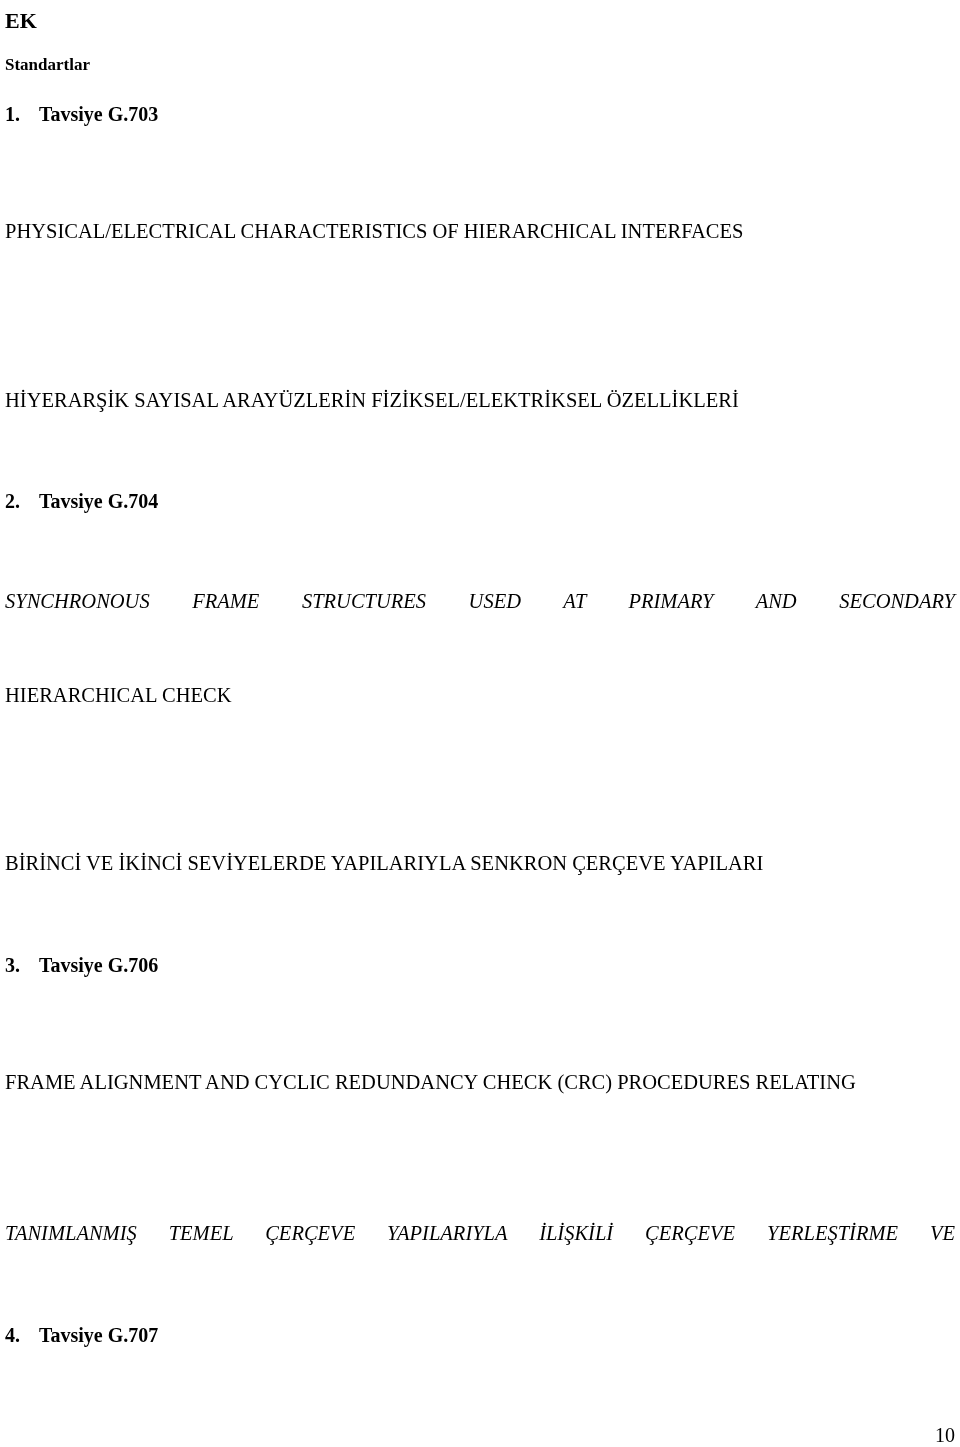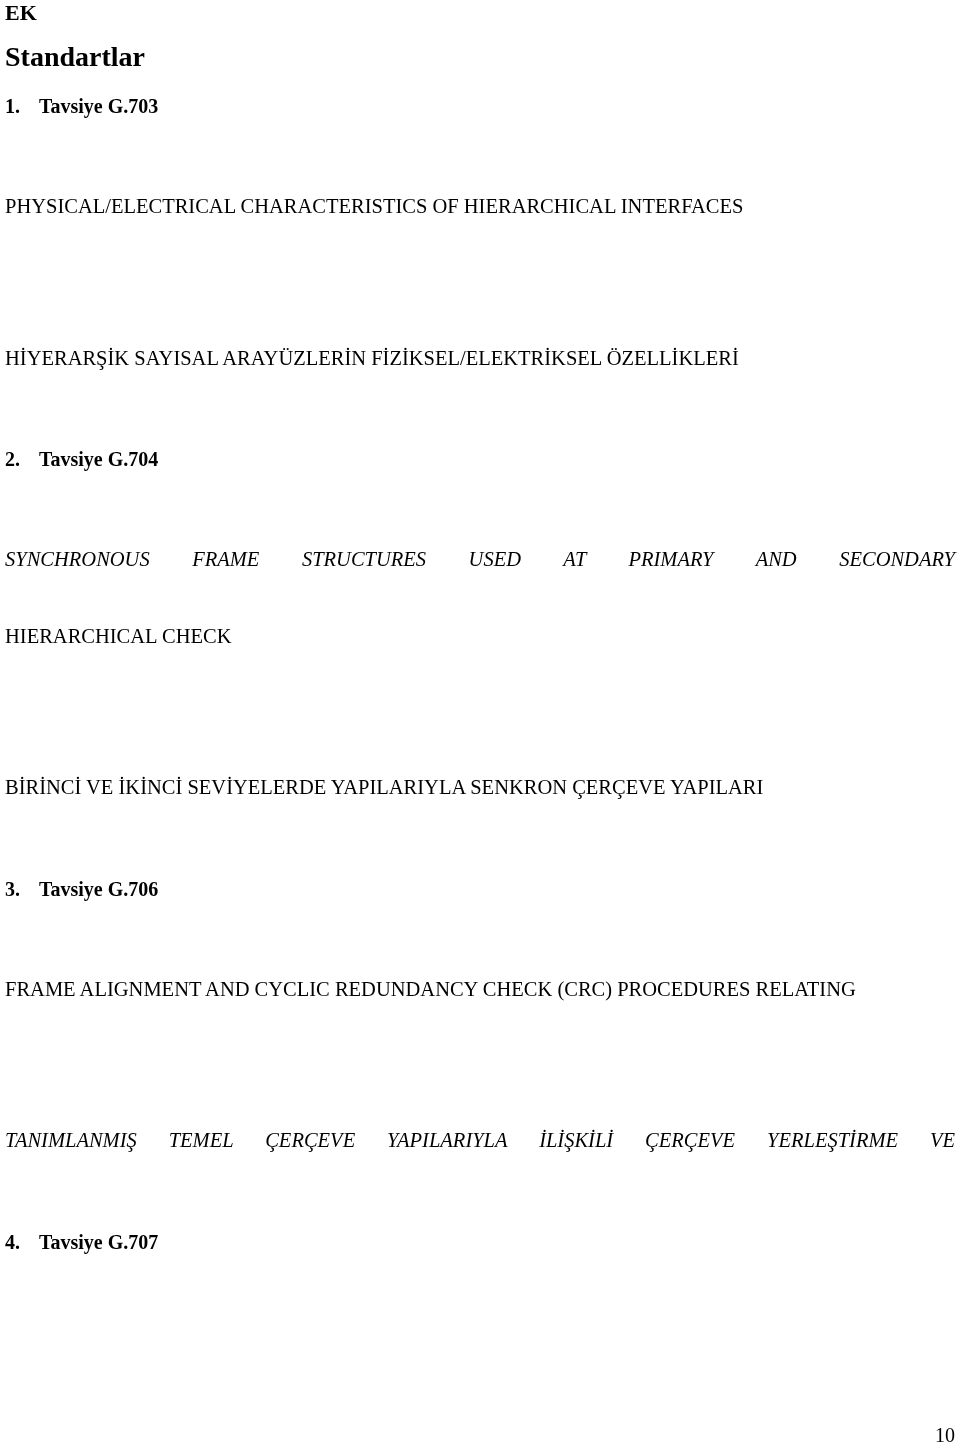--- a/index.html
+++ b/index.html
@@ -25,24 +25,25 @@
     left: 5px;
     top: 0;
     width: 950px;
   }
   
   .doc-title {
     font-size: 22px;
     font-weight: bold;
     line-height: 26px;
     margin: 0;
+    padding-top: 8px;
     letter-spacing: 0.2px;
   }
   .doc-subtitle {
-    font-size: 28px;
+    font-size: 17px;
     font-weight: bold;
     line-height: 24px;
     margin: 0;
     padding-top: 19px;
   }
   
   .std-heading {
     display: flex;
     align-items: baseline;
     font-size: 20px;
@@ -78,20 +79,21 @@
     display: block;
     text-align: justify;
     text-align-last: justify;
     white-space: pre-wrap;
     font-style: italic;
   }
   .std-para.justify > .jlast {
     display: block;
     text-align: right;
     white-space: pre-wrap;
+    margin-top: 17px;
   }
   
   .page-number {
     position: absolute;
     right: 5px;
     bottom: 0;
     font-size: 20px;
     line-height: 24px;
     text-align: right;
   }

